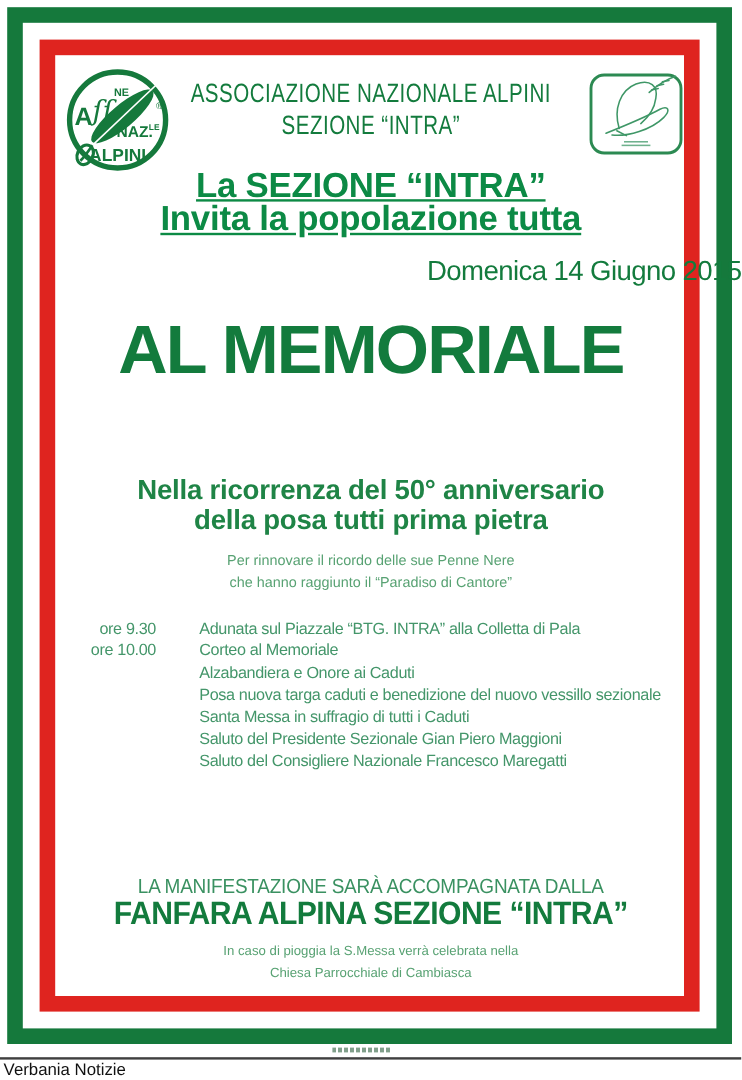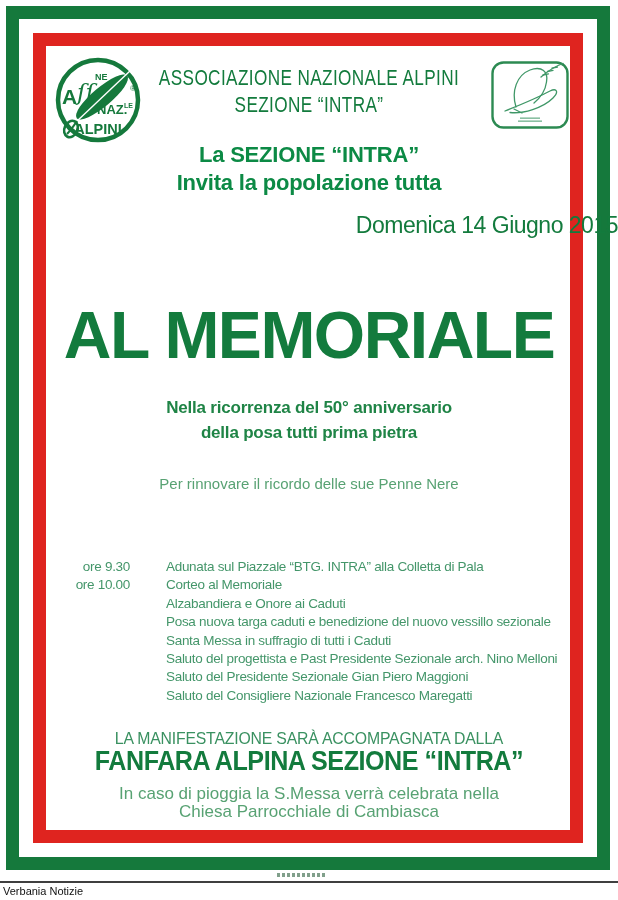--- a/index.html
+++ b/index.html
@@ -18,61 +18,61 @@
     position: absolute; left: 14px; top: 14px; right: 14px; bottom: 14px;
     border: 13px solid var(--red, #df241f);
   }
   
   .tb { position: absolute; left: 0; right: 0; text-align: center; }
   .squeeze   { transform: scaleX(0.93); }
   .squeeze-h { transform: scaleX(0.78); }
 
   .org   { top: 64px;  font-size: 22px; line-height: 27px; letter-spacing: .5px;
            color: var(--green-dark, #137b3d); font-weight: 400; }
-  .invite{ top: 141px; font-size: 22px; line-height: 28px; font-weight: 700;
-           letter-spacing: -.2px; color: var(--green-bright, #0c8a45); }
+  .invite{ top: 141px; font-size: 29px; line-height: 28px; font-weight: 700;
+           letter-spacing: -.2px; color: var(--green-bright, #0c8a45); text-decoration: underline; }
   .date  { top: 212px; font-size: 23px; font-weight: 400; letter-spacing: -.5px;
            color: var(--green-dark, #137b3d); text-align: right; }
-  .title { top: 262px; font-size: 66px; line-height: 61px; font-weight: 700;
-           letter-spacing: -1.5px; color: var(--green-dark, #137b3d); margin-top: 43px; }
-  .anniv { top: 396px; font-size: 17px; line-height: 24.5px; font-weight: 700;
+  .title { top: 262px; font-size: 57px; line-height: 61px; font-weight: 700;
+           letter-spacing: -1.5px; color: var(--green-dark, #137b3d); }
+  .anniv { top: 396px; font-size: 23px; line-height: 24.5px; font-weight: 700;
            letter-spacing: -.2px; color: var(--green-semibold, #1f8446); }
-  .dedic { top: 475px; font-size: 15px; line-height: 18px;
+  .dedic { top: 458px; font-size: 12px; line-height: 18px;
            color: var(--green-light, #58a273); }
   .prog-title { top: 510px; font-size: 26px; font-weight: 700;
            color: var(--green-dark, #137b3d); }
   .program {
-    position: absolute; left: 46px; top: 558px; width: 526px;
+    position: absolute; left: 46px; top: 515px; width: 526px;
     font-size: 13.5px; line-height: 18.4px; letter-spacing: -.3px;
     color: var(--green-mid, #44966a);
   }
   .prog-row  { display: flex; }
   .prog-time { flex: 0 0 84px; text-align: right; white-space: nowrap; }
   .prog-text { margin-left: 36px; white-space: nowrap; }
   .closing1 { top: 729px; font-size: 17px; letter-spacing: -.2px;
            color: var(--green-mid2, #3a9161); }
   .closing2 { top: 746px; font-size: 27px; font-weight: 700; letter-spacing: -.5px;
            color: var(--green-dark, #137b3d); }
-  .rain  { top: 785px; font-size: 17px; line-height: 17.6px;
+  .rain  { top: 785px; font-size: 11px; line-height: 17.6px;
            color: var(--green-light, #58a273); }
 
   
   .microtext {
     position: absolute; left: 277px; top: 873px; width: 48px; height: 4px;
     background: repeating-linear-gradient(90deg,
       #6b8f77 0 3px, rgba(255,255,255,0) 3px 5px);
     opacity: .85;
   }
   .sep-line {
     position: absolute; left: 0; top: 881px; width: 618px; height: 2px;
     background: var(--gray-line, #3f3f3f);
   }
   .caption {
     position: absolute; left: 3px; top: 883px;
-    font-size: 11px; line-height: 16px; color: var(--black, #111111); text-align: right;
+    font-size: 14px; line-height: 16px; color: var(--black, #111111); text-align: right;
   }
 
   
   .logo-left  { position: absolute; left: 54px;  top: 57px; width: 88px; height: 86px; }
   .logo-right { position: absolute; left: 490px; top: 60px; width: 80px; height: 70px; }
   .logo-left svg, .logo-right svg { width: 100%; height: 100%; display: block; }
 </style>
 </head>
 <body>
 
@@ -134,20 +134,21 @@
     <div>AL MEMORIALE</div>
   </div>
 
   <div class="tb anniv">
     <div>Nella ricorrenza del 50° anniversario</div>
     <div>della posa tutti prima pietra</div>
   </div>
 
   <div class="tb dedic">
     <div>Per rinnovare il ricordo delle sue Penne Nere</div>
+    <div>che hanno raggiunto il “Paradiso di Cantore”</div>
   </div>
 
 
   <div class="program">
     <div class="prog-row">
       <span class="prog-time">ore 9.30</span>
       <span class="prog-text">Adunata sul Piazzale “BTG. INTRA” alla Colletta di Pala</span>
     </div>
     <div class="prog-row">
       <span class="prog-time">ore 10.00</span>
@@ -160,21 +161,20 @@
     <div class="prog-row">
       <span class="prog-time"></span>
       <span class="prog-text">Posa nuova targa caduti e benedizione del nuovo vessillo sezionale</span>
     </div>
     <div class="prog-row">
       <span class="prog-time"></span>
       <span class="prog-text">Santa Messa in suffragio di tutti i Caduti</span>
     </div>
     <div class="prog-row">
       <span class="prog-time"></span>
-      <span class="prog-text">Saluto del progettista e Past Presidente Sezionale arch. Nino Melloni</span>
     </div>
     <div class="prog-row">
       <span class="prog-time"></span>
       <span class="prog-text">Saluto del Presidente Sezionale Gian Piero Maggioni</span>
     </div>
     <div class="prog-row">
       <span class="prog-time"></span>
       <span class="prog-text">Saluto del Consigliere Nazionale Francesco Maregatti</span>
     </div>
   </div>

